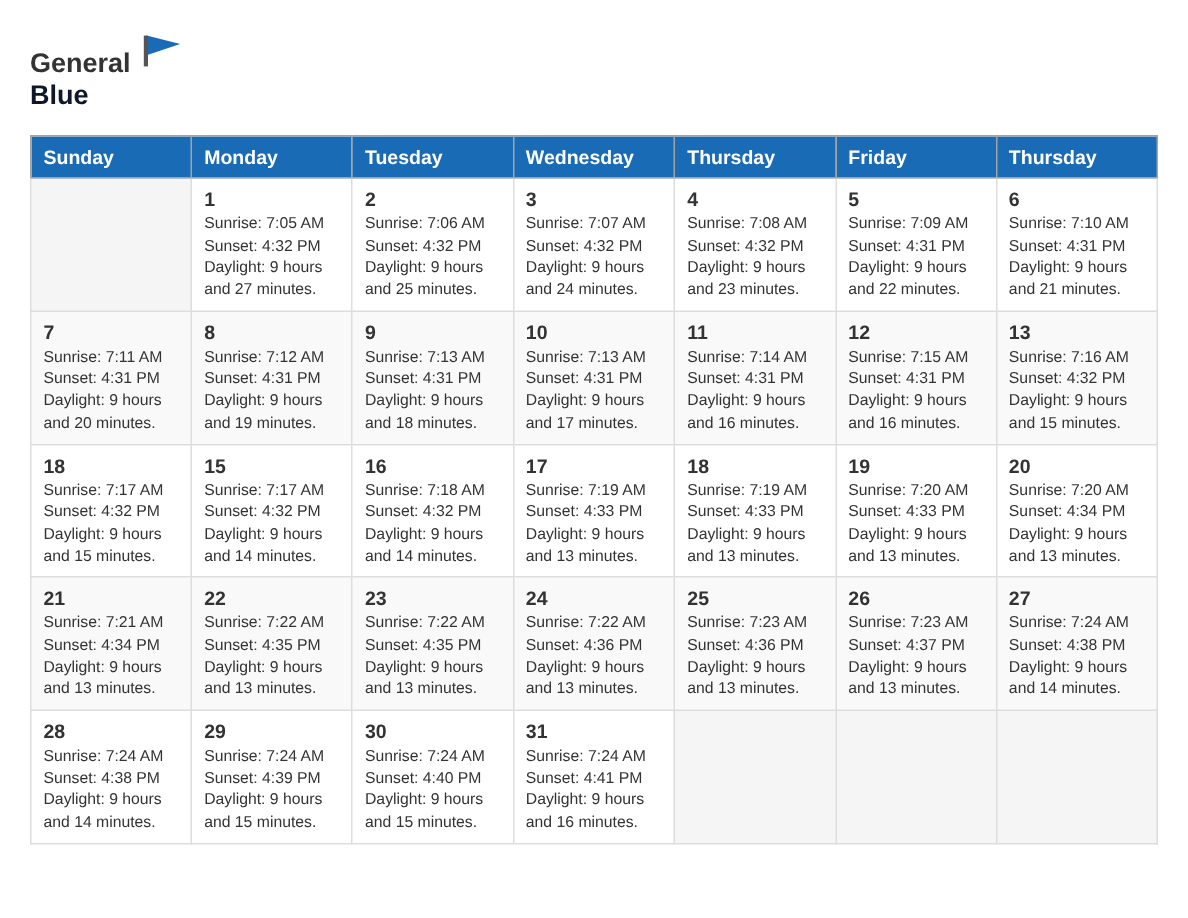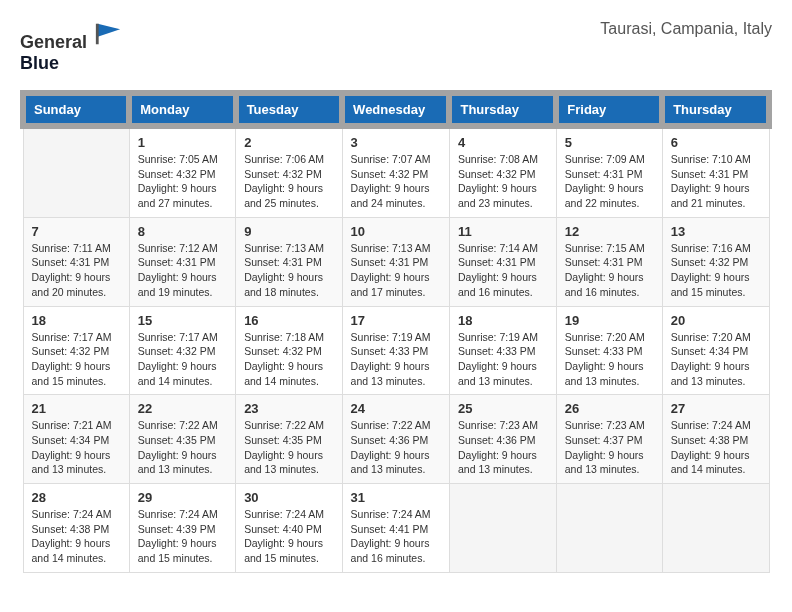--- a/index.html
+++ b/index.html
@@ -52,21 +52,21 @@
       width: 100%;
       border-collapse: collapse;
       border: 1px solid #ccc;
     }
     .calendar th {
       background-color: #1a6bb5;
       color: #fff;
       text-align: left;
       padding: 6px 8px;
       font-size: 13px;
-      border: 6px solid #a3a3a3;
+      border: 1px solid #a3a3a3;
     }
     .calendar td {
       vertical-align: top;
       padding: 6px 8px;
       border: 1px solid #ddd;
       width: 108px;
       min-height: 80px;
       font-size: 11px;
       color: #333;
       background: #fff;
@@ -97,21 +97,20 @@
       <span class="logo-text-general">General</span>
       <svg class="logo-icon" viewBox="0 0 30 30" xmlns="http://www.w3.org/2000/svg">
         <polygon points="4,4 28,10 4,18" fill="#1a6bb5"></polygon>
         <rect x="2" y="4" width="3" height="22" fill="#555"></rect>
       </svg>
       <br>
       <span class="logo-text-blue">Blue</span>
     </div>
   </div>
   <div class="title-block">
-    <div class="location-title">Taurasi, Campania, Italy</div>
   </div>
 </div>
 
 <table class="calendar">
   <thead>
     <tr>
     <th>Sunday</th>
         <th>Monday</th>
         <th>Tuesday</th>
         <th>Wednesday</th>

